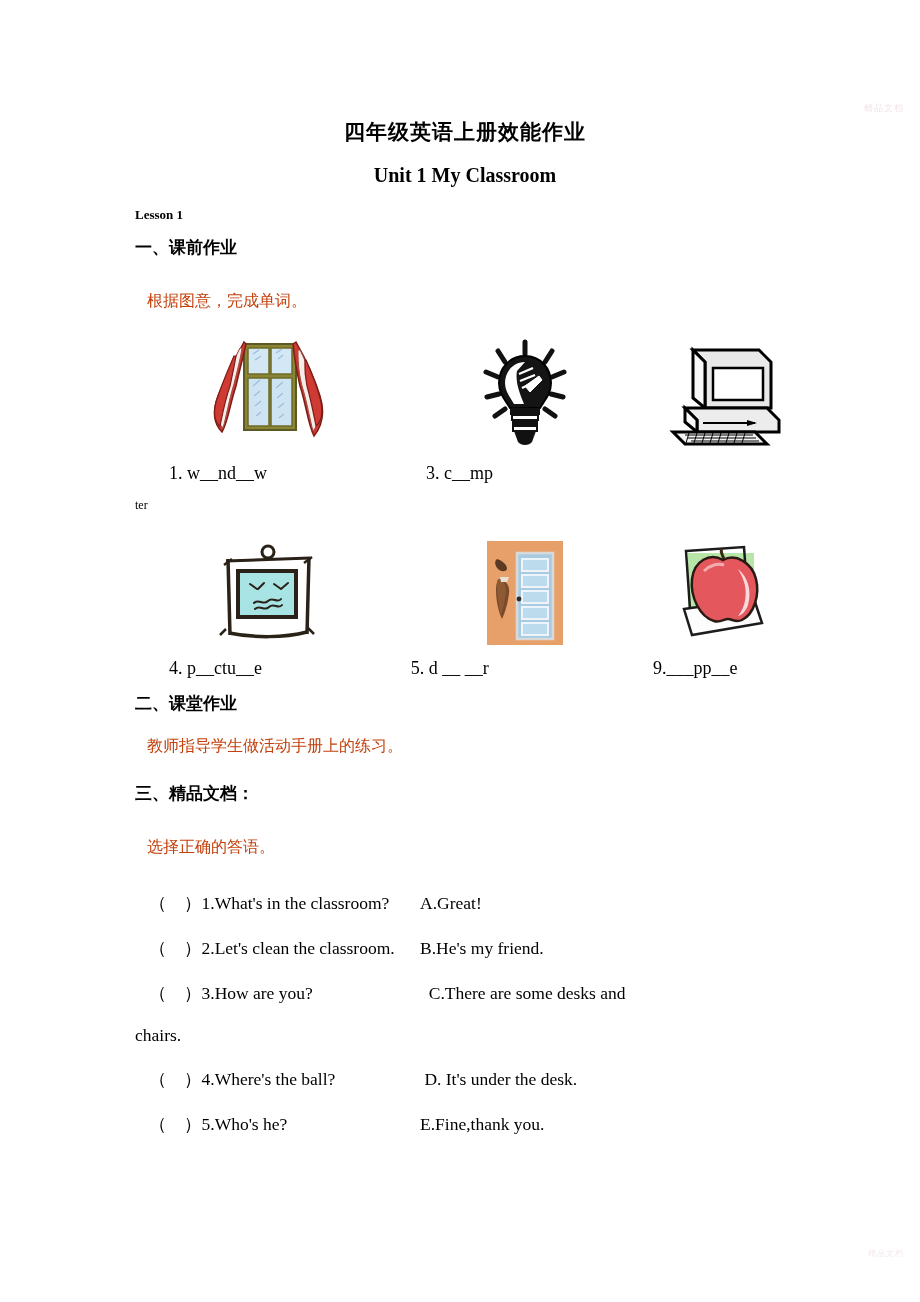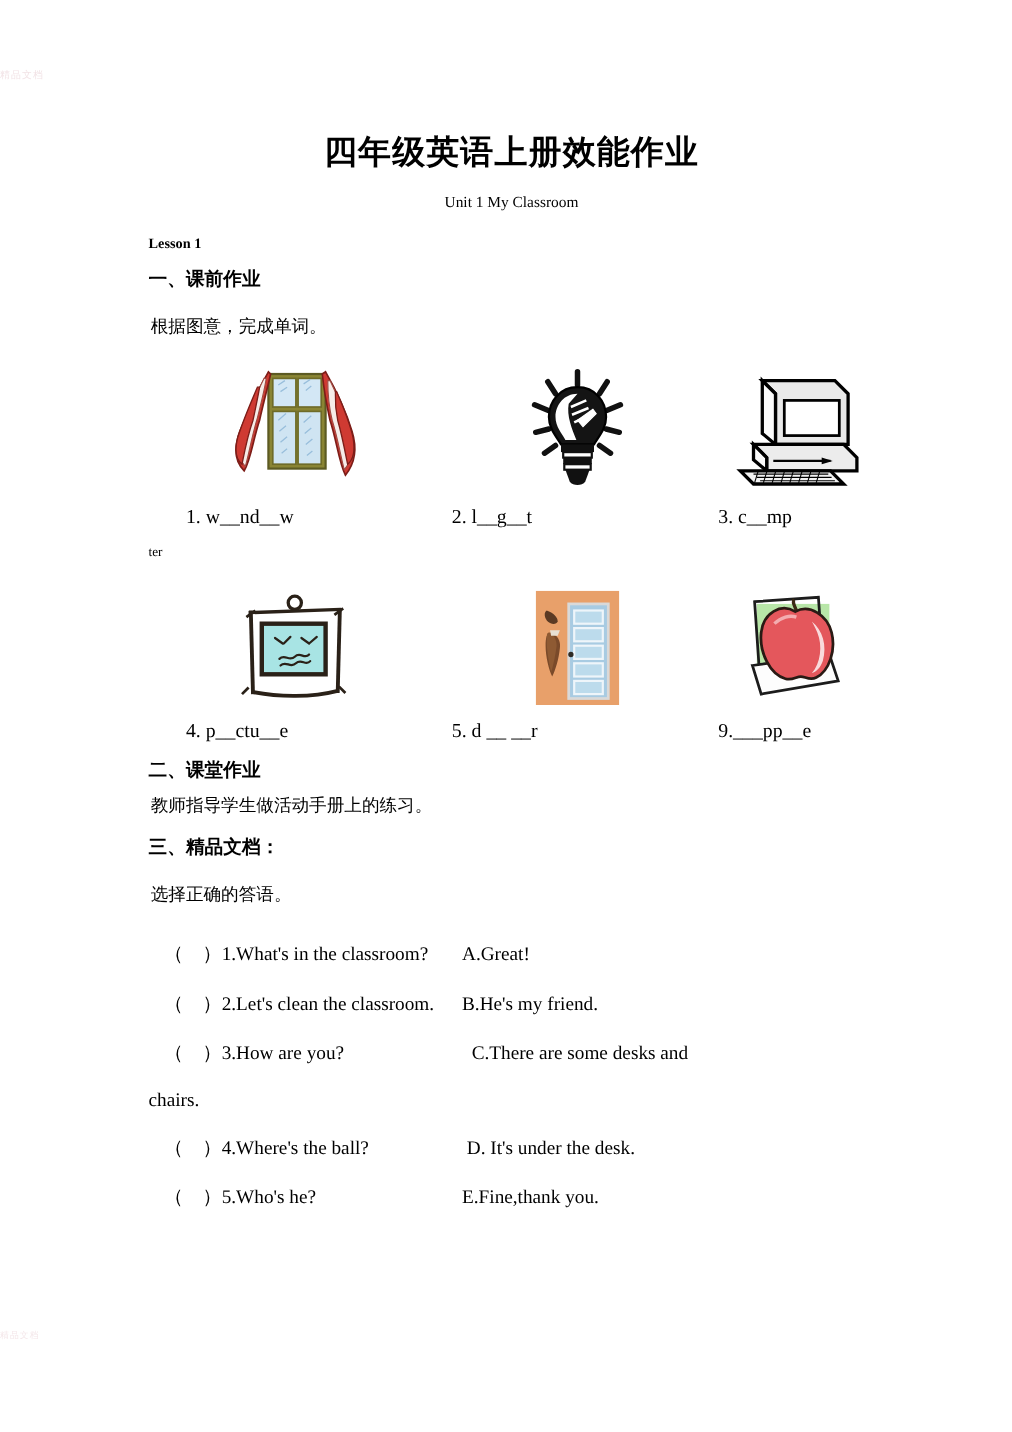--- a/index.html
+++ b/index.html
@@ -21,66 +21,67 @@
     height: 1302px;
     box-sizing: border-box;
     padding: 0 125px 0 135px;
   }
 
   
   .watermark {
     position: absolute;
     left: 0;
     width: 904px;
-    text-align: left;
+    text-align: right;
     font-family: "Liberation Sans", "DejaVu Sans", sans-serif;
     font-size: 9px;
     letter-spacing: 1px;
     color: #f2e3e6;
     user-select: none;
+    margin-top: 40px;
   }
   .watermark.top { top: 62px; }
   .watermark.bottom { top: 1208px; font-size: 8px; color: #f4e7ea; }
 
   
   .doc-title {
     margin: 0;
     padding-top: 118px;
     text-align: center;
-    font-size: 30px;
+    font-size: 21px;
     font-weight: bold;
     font-family: "Liberation Serif", "DejaVu Serif", serif;
     letter-spacing: 1px;
   }
   .doc-subtitle {
     margin: 0;
     padding-top: 18px;
     text-align: center;
-    font-size: 14px;
-    font-weight: normal;
+    font-size: 20px;
+    font-weight: bold;
   }
   .lesson-title {
     margin: 0;
     padding-top: 20px;
     font-size: 13px;
     font-weight: bold;
   }
   .section-heading {
     margin: 0;
     padding-top: 13px;
     font-size: 17px;
     font-weight: bold;
     font-family: "DejaVu Sans", "Liberation Sans", sans-serif;
   }
   .para-cn {
-    margin: 2px;
+    margin: 12px;
     padding-top: 20px;
     font-size: 16px;
     font-family: "DejaVu Sans", "Liberation Sans", sans-serif;
-    color: #000000;
+    color: #c2410c;
   }
   .para-cn.tight { padding-top: 9px; }
 
   
   .pic-row {
     display: flex;
     align-items: flex-end;
     margin-top: 18px;
     height: 120px;
   }
@@ -232,21 +233,20 @@
             <line x1="66" y1="91" x2="63" y2="101"></line>
           <line x1="74" y1="91" x2="71" y2="101"></line>
             <line x1="82" y1="91" x2="79" y2="101"></line>
         </g>
       </svg>
     </div>
   </div>
 
   <div class="blank-row">
     <div class="b1">1. w__nd__w</div>
-    <div class="b2">2. l__g__t</div>
     <div class="b3">3. c__mp</div>
   </div>
   <p class="wrap-tail">ter</p>
 
   <div class="pic-row pic-row2">
 
     <div class="pic-cell c1">
 
       <svg width="108" height="104" viewBox="0 0 108 104">
         <circle cx="54" cy="11" r="6" fill="none" stroke="#2a2118" stroke-width="3"></circle>

